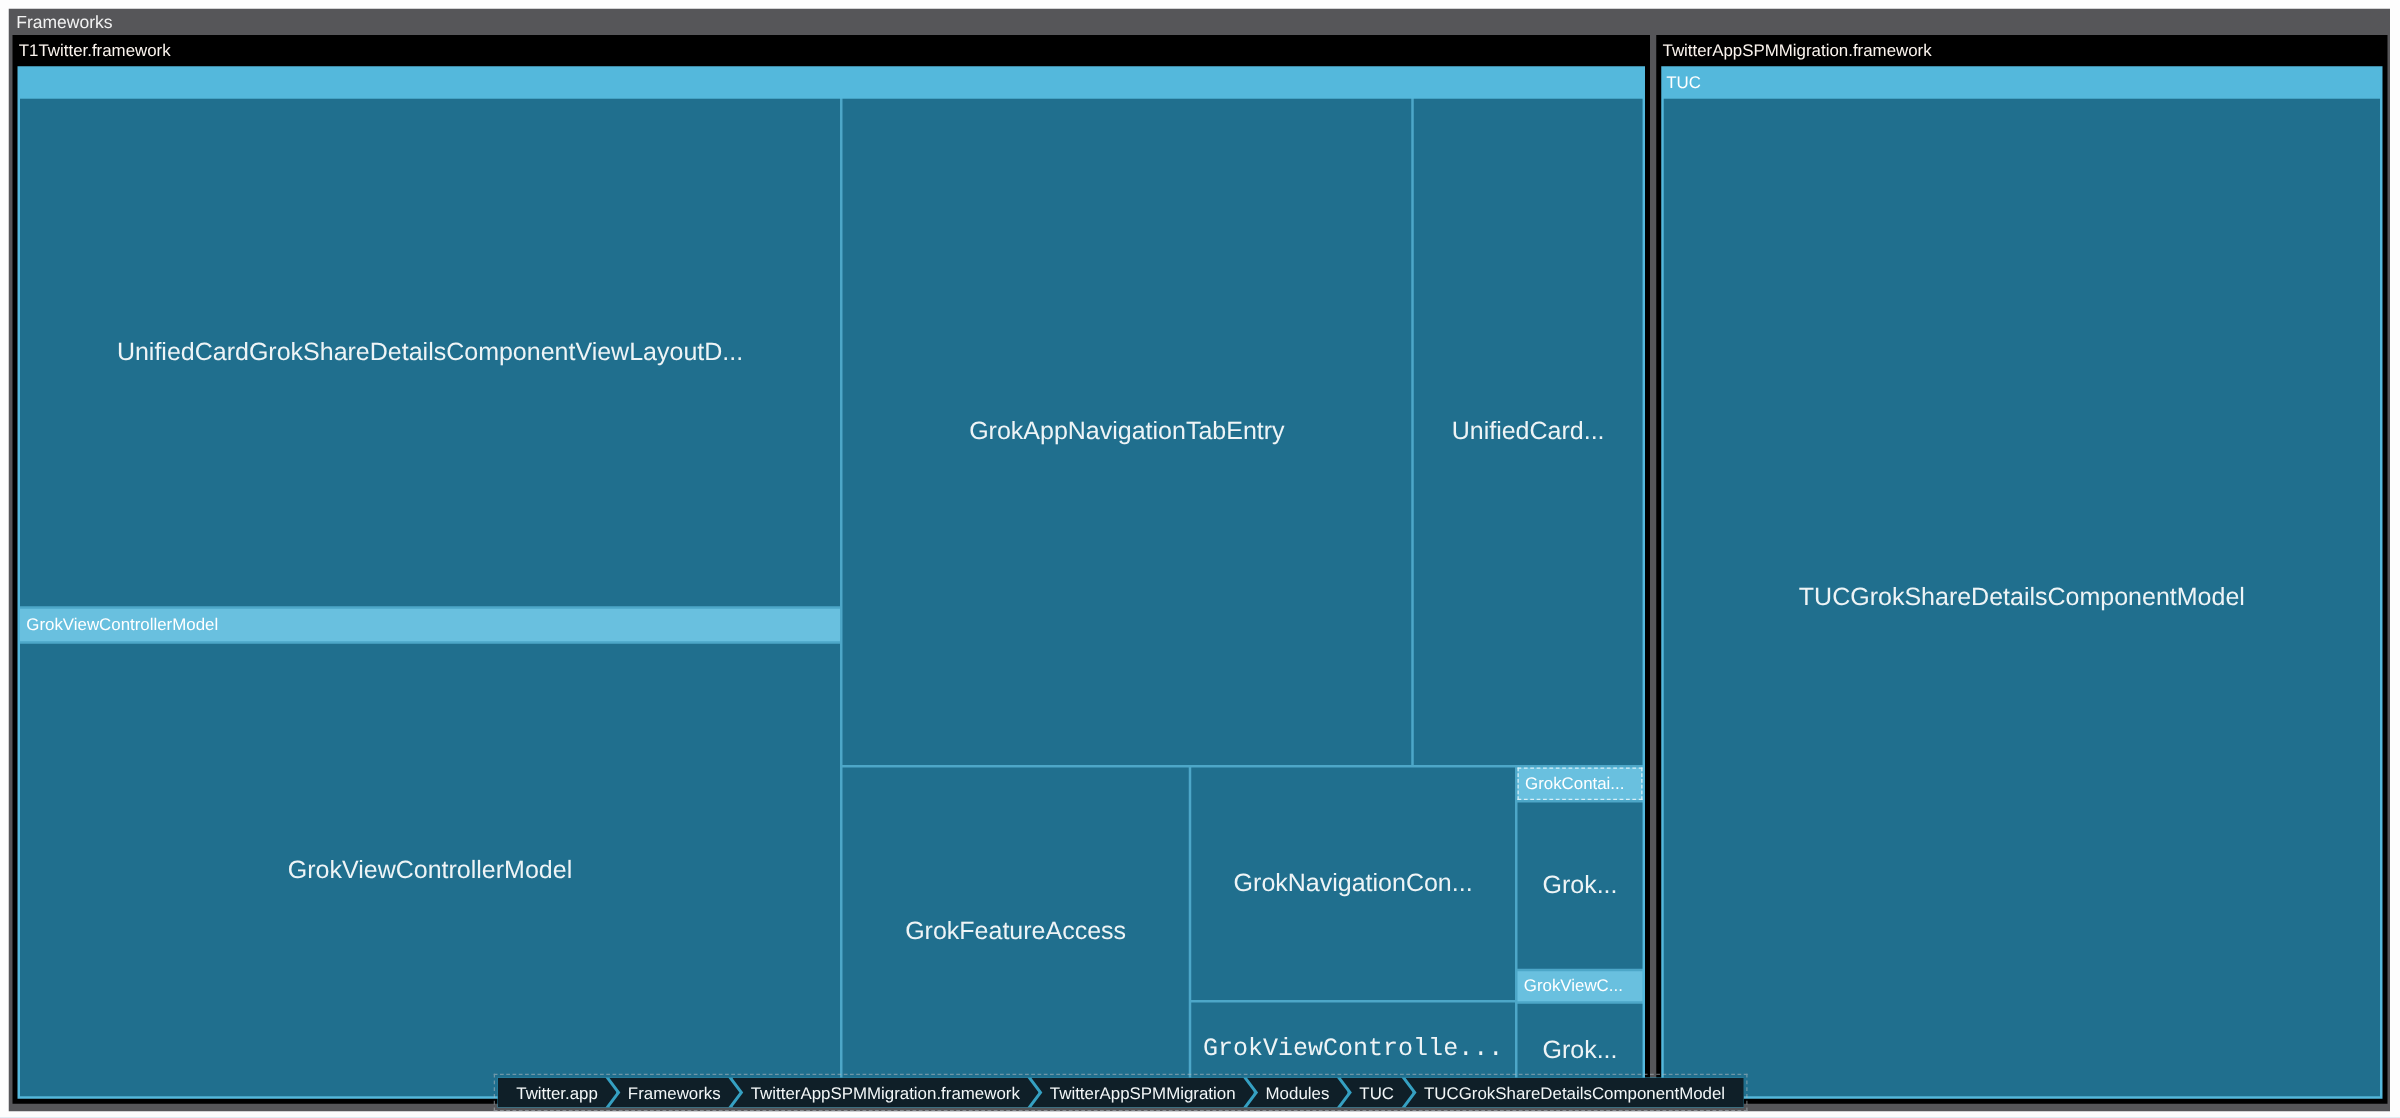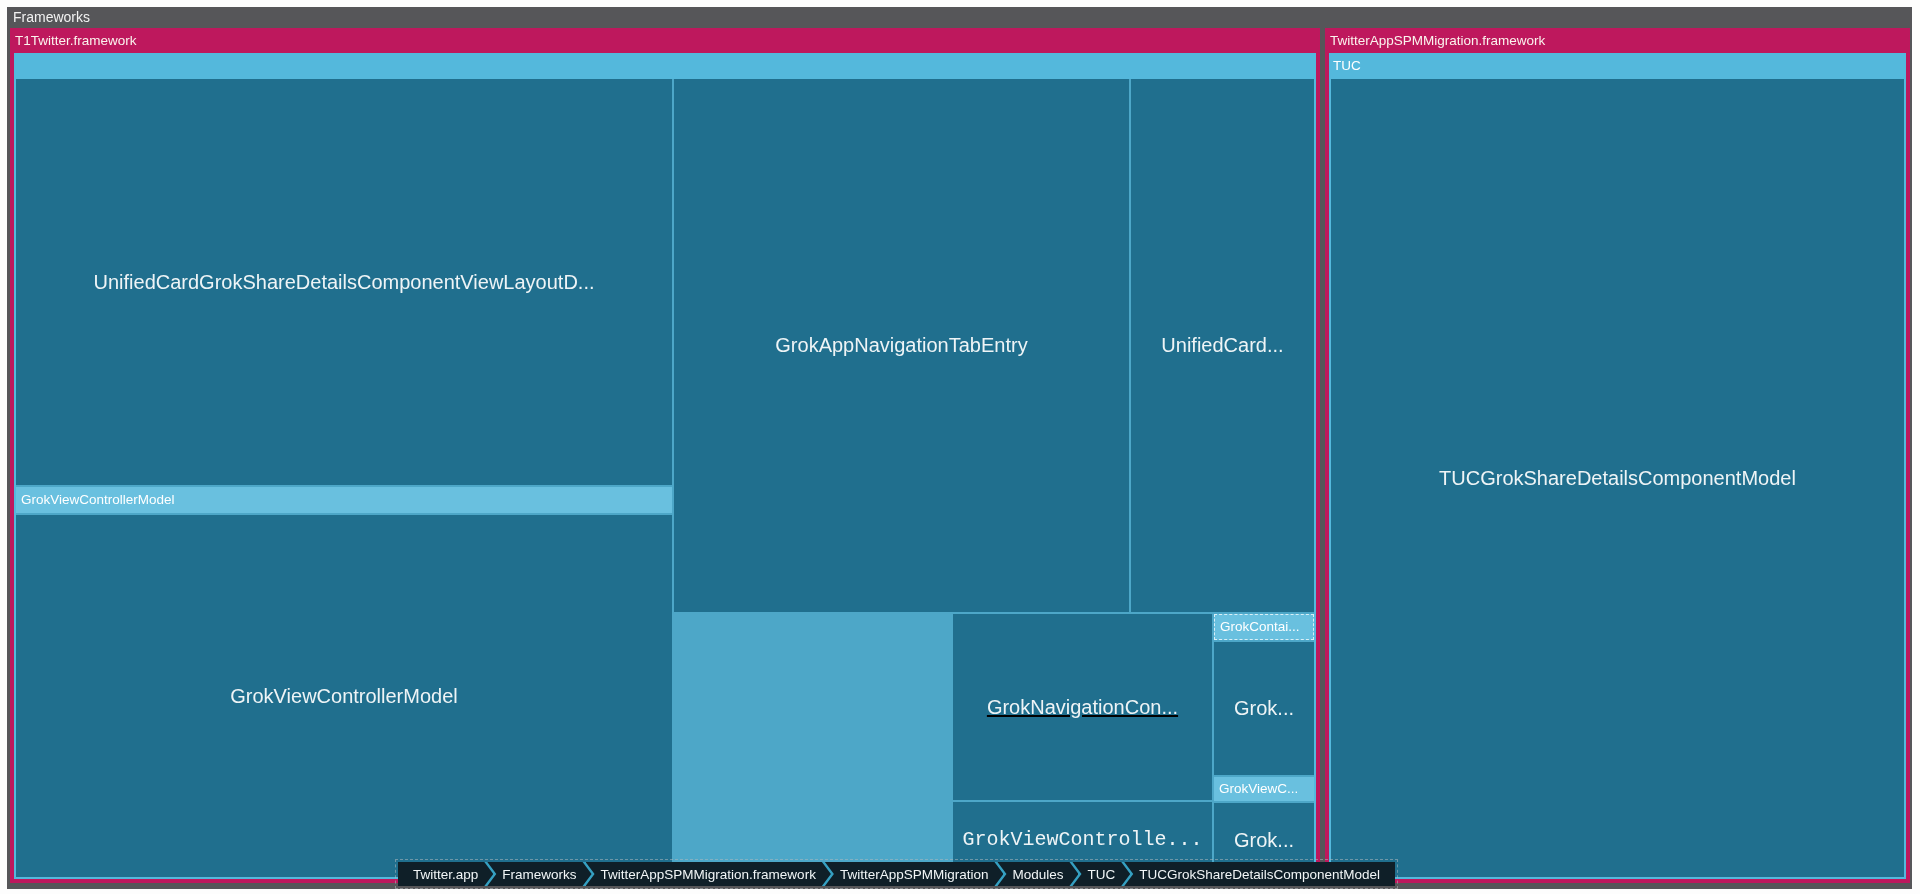--- a/index.html
+++ b/index.html
@@ -6,21 +6,21 @@
   html,body { width:1920px; height:894px; background:#ffffff; overflow:hidden;
               font-family:"Liberation Sans","DejaVu Sans",sans-serif; }
   .page { position:relative; width:1920px; height:894px; background:#fdfdfd; }
 
   
   .frame { position:absolute; left:7px; top:7px; width:1905px; height:882px; background:#565659; }
   .frame-title { position:absolute; left:6px; top:0; height:21px; line-height:21px;
                  font-size:14px; color:#f2f2f2; white-space:nowrap; }
 
   
-  .panel { position:absolute; background:#be185d; }
+  .panel { position:absolute; background:#000000; }
   #panel-left  { left:3px;    top:21px; width:1310px; height:855px; }
   #panel-right { left:1318px; top:21px; width:585px;  height:855px; }
   .panel-label { position:absolute; left:5px; top:0; right:5px; height:25px; line-height:25px;
                  font-size:13.5px; color:#fbf4ee; white-space:nowrap; overflow:hidden; }
 
   
   .module { position:absolute; left:4px; top:25px; right:4px; bottom:4px; background:#54b8dc; }
   .module-label { position:absolute; left:4px; top:0; right:4px; height:26px; line-height:26px;
                   font-size:13.5px; color:#ffffff; white-space:nowrap; overflow:hidden; }
   .module-content { position:absolute; left:2px; top:26px; right:2px; bottom:2px; background:#4da7c8; }
@@ -31,21 +31,21 @@
   .hdr { position:absolute; background:#69c0df; line-height:26px; font-size:13.5px; color:#ffffff;
          padding-left:5px; white-space:nowrap; overflow:hidden; }
 
   
   #box-a   { left:0;      top:0;     width:656px;  height:406px;justify-content:center; }
   #hdr-b   { left:0;      top:408px; width:656px;  height:26px; }
   #box-b   { left:0;      top:436px; width:656px;  height:362px; }
   #box-nav { left:658px;  top:0;     width:455px;  height:533px; }
   #box-uc  { left:1115px; top:0;     width:183px;  height:533px; }
   #box-fa  { left:658px;  top:535px; width:277px;  height:263px; }
-  #box-gn  { left:937px;  top:535px; width:259px;  height:186px;text-decoration:underline; }
+  #box-gn  { left:937px;  top:535px; width:259px;  height:186px; }
   #box-gvc { left:937px;  top:723px; width:259px;  height:75px;font-family:Liberation Mono, monospace; }
   #hdr-gc  { left:1198px; top:535px; width:100px;  height:26px; line-height:24px;
              border:1px dashed rgba(255,255,255,0.75); }
   #box-g1  { left:1198px; top:563px; width:100px;  height:133px; }
   #hdr-gv2 { left:1198px; top:698px; width:100px;  height:24px; line-height:24px; }
   #box-g2  { left:1198px; top:724px; width:100px;  height:74px; }
 
   
   #box-tuc { left:0; top:0; right:0; bottom:0; width:auto; height:auto; }
 
@@ -85,20 +85,23 @@
           </div>
 
           <div class="box" id="box-nav">
             <span class="box-label">GrokAppNavigationTabEntry</span>
           </div>
 
           <div class="box" id="box-uc">
             <span class="box-label">UnifiedCard...</span>
           </div>
 
+          <div class="box" id="box-fa">
+            <span class="box-label">GrokFeatureAccess</span>
+          </div>
 
           <div class="box" id="box-gn">
             <span class="box-label">GrokNavigationCon...</span>
           </div>
 
           <div class="box" id="box-gvc">
             <span class="box-label">GrokViewControlle...</span>
           </div>
 
           <div class="hdr" id="hdr-gc">GrokContai...</div>

